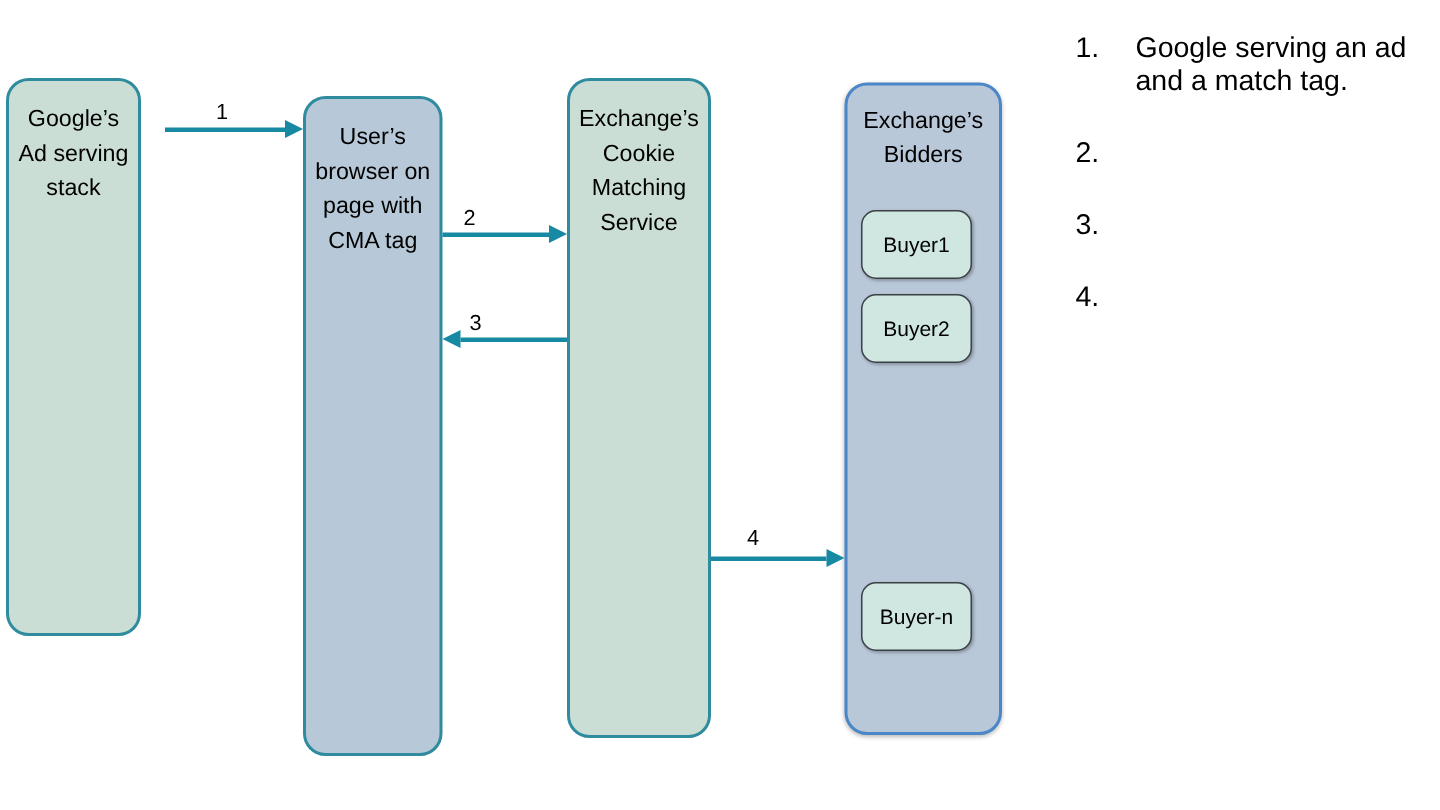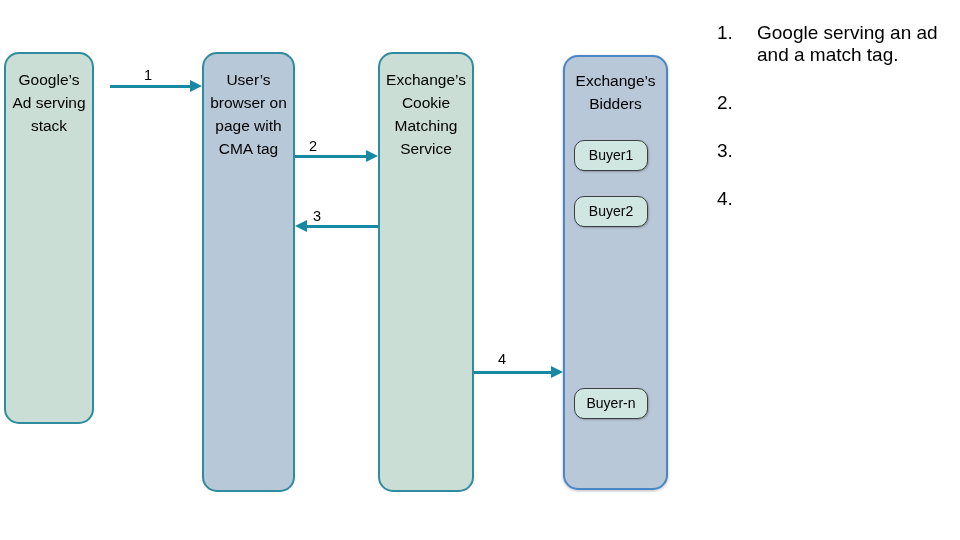--- a/index.html
+++ b/index.html
@@ -32,37 +32,37 @@
   .node.green { background: var(--green_fill); }
   .node.blue  { background: var(--blue_fill); }
   .node.bidders {
     background: var(--bidders_fill);
     border-color: var(--bidders_border);
     box-shadow: 0 1px 3px rgba(0,0,0,0.28);
     white-space: normal;
     padding-top: 0;
   }
   #n-google  { left: 4px;  top: 52px; width: 90px;  height: 372px; }
-  #n-browser { left: 202px; top: 52px; width: 93px;  height: 440px; }
+  #n-browser { left: 202px; top: 64px; width: 93px;  height: 440px; }
   #n-cms     { left: 378px; top: 52px; width: 96px;  height: 440px; }
   #n-bidders { left: 563px; top: 55px; width: 105px; height: 435px; }
 
   .bidders-title {
     padding-top: 12px;
     white-space: pre-line;
     font-size: 15.5px;
     line-height: 23px;
   }
 
   
   .buyer {
     position: absolute;
     left: 9px;
     width: 74px;
-    height: 31px;
+    height: 46px;
     box-sizing: border-box;
     background: var(--buyer_fill);
     border: 1px solid var(--buyer_border);
     border-radius: 10px;
     box-shadow: 1px 1px 2px rgba(0,0,0,0.25);
     display: flex;
     align-items: center;
     justify-content: center;
     font-size: 14px;
   }

